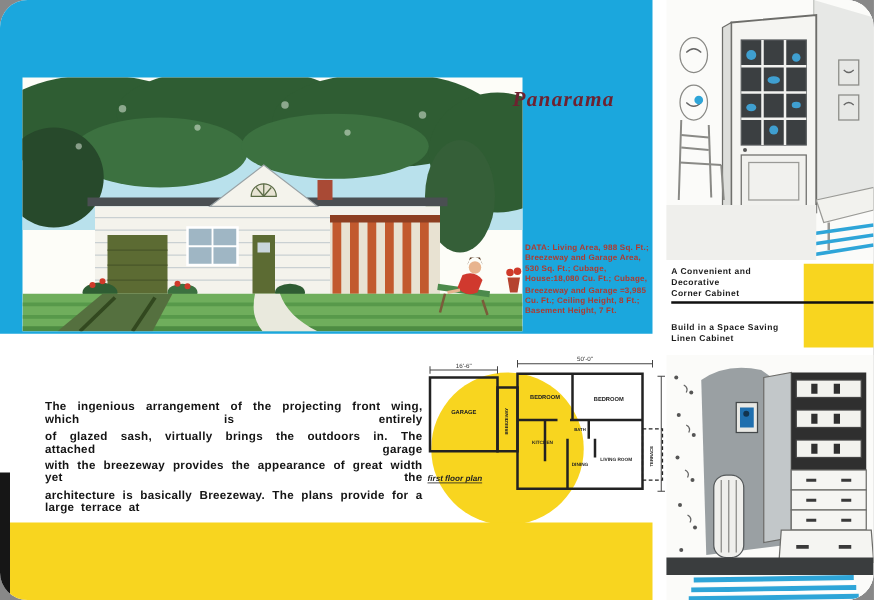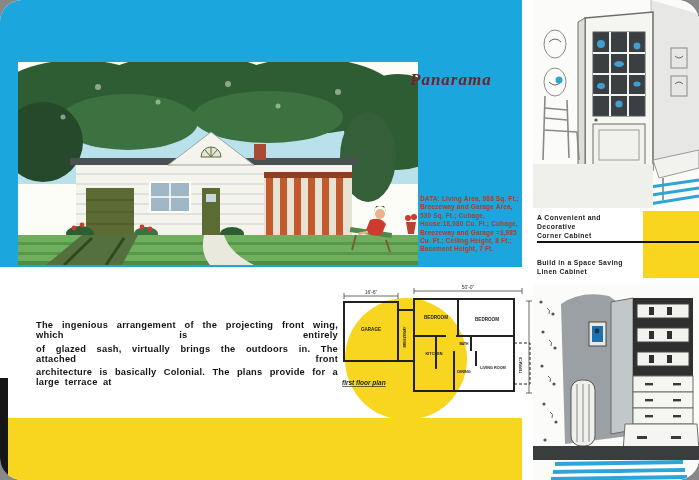--- a/index.html
+++ b/index.html
@@ -171,22 +171,23 @@
       </g>
     </svg>
   </div>
 
   <div class="abs pan-title">Panarama</div>
 
   <div class="abs data-block">DATA: Living Area, 988 Sq. Ft.; Breezeway and Garage Area, 530 Sq. Ft.; Cubage, House:18,080 Cu. Ft.; Cubage, Breezeway and Garage =3,985 Cu. Ft.; Ceiling Height, 8 Ft.; Basement Height, 7 Ft.</div>
 
   <div class="abs paragraph">
     <div class="line">The ingenious arrangement of the projecting front wing, which is entirely</div>
-    <div class="line">of glazed sash, virtually brings the outdoors in. The attached front</div>
-    <div class="line">architecture is basically Colonial. The plans provide for a large terrace at</div>
+    <div class="line">of glazed sash, virtually brings the outdoors in. The attached garage</div>
+    <div class="line">with the breezeway provides the appearance of great width yet the</div>
+    <div class="line">architecture is basically Breezeway. The plans provide for a large terrace at</div>
   </div>
 
   <div class="abs floor-plan">
     <svg width="200" height="150" viewBox="0 0 200 150">
       <circle cx="70" cy="78" r="61" fill="#f8d51f"></circle>
 
       <g stroke="#444" stroke-width="0.8" fill="none">
         <line x1="8" y1="15" x2="62" y2="15"></line>
           <line x1="8" y1="12" x2="8" y2="18"></line>
           <line x1="62" y1="12" x2="62" y2="18"></line>

